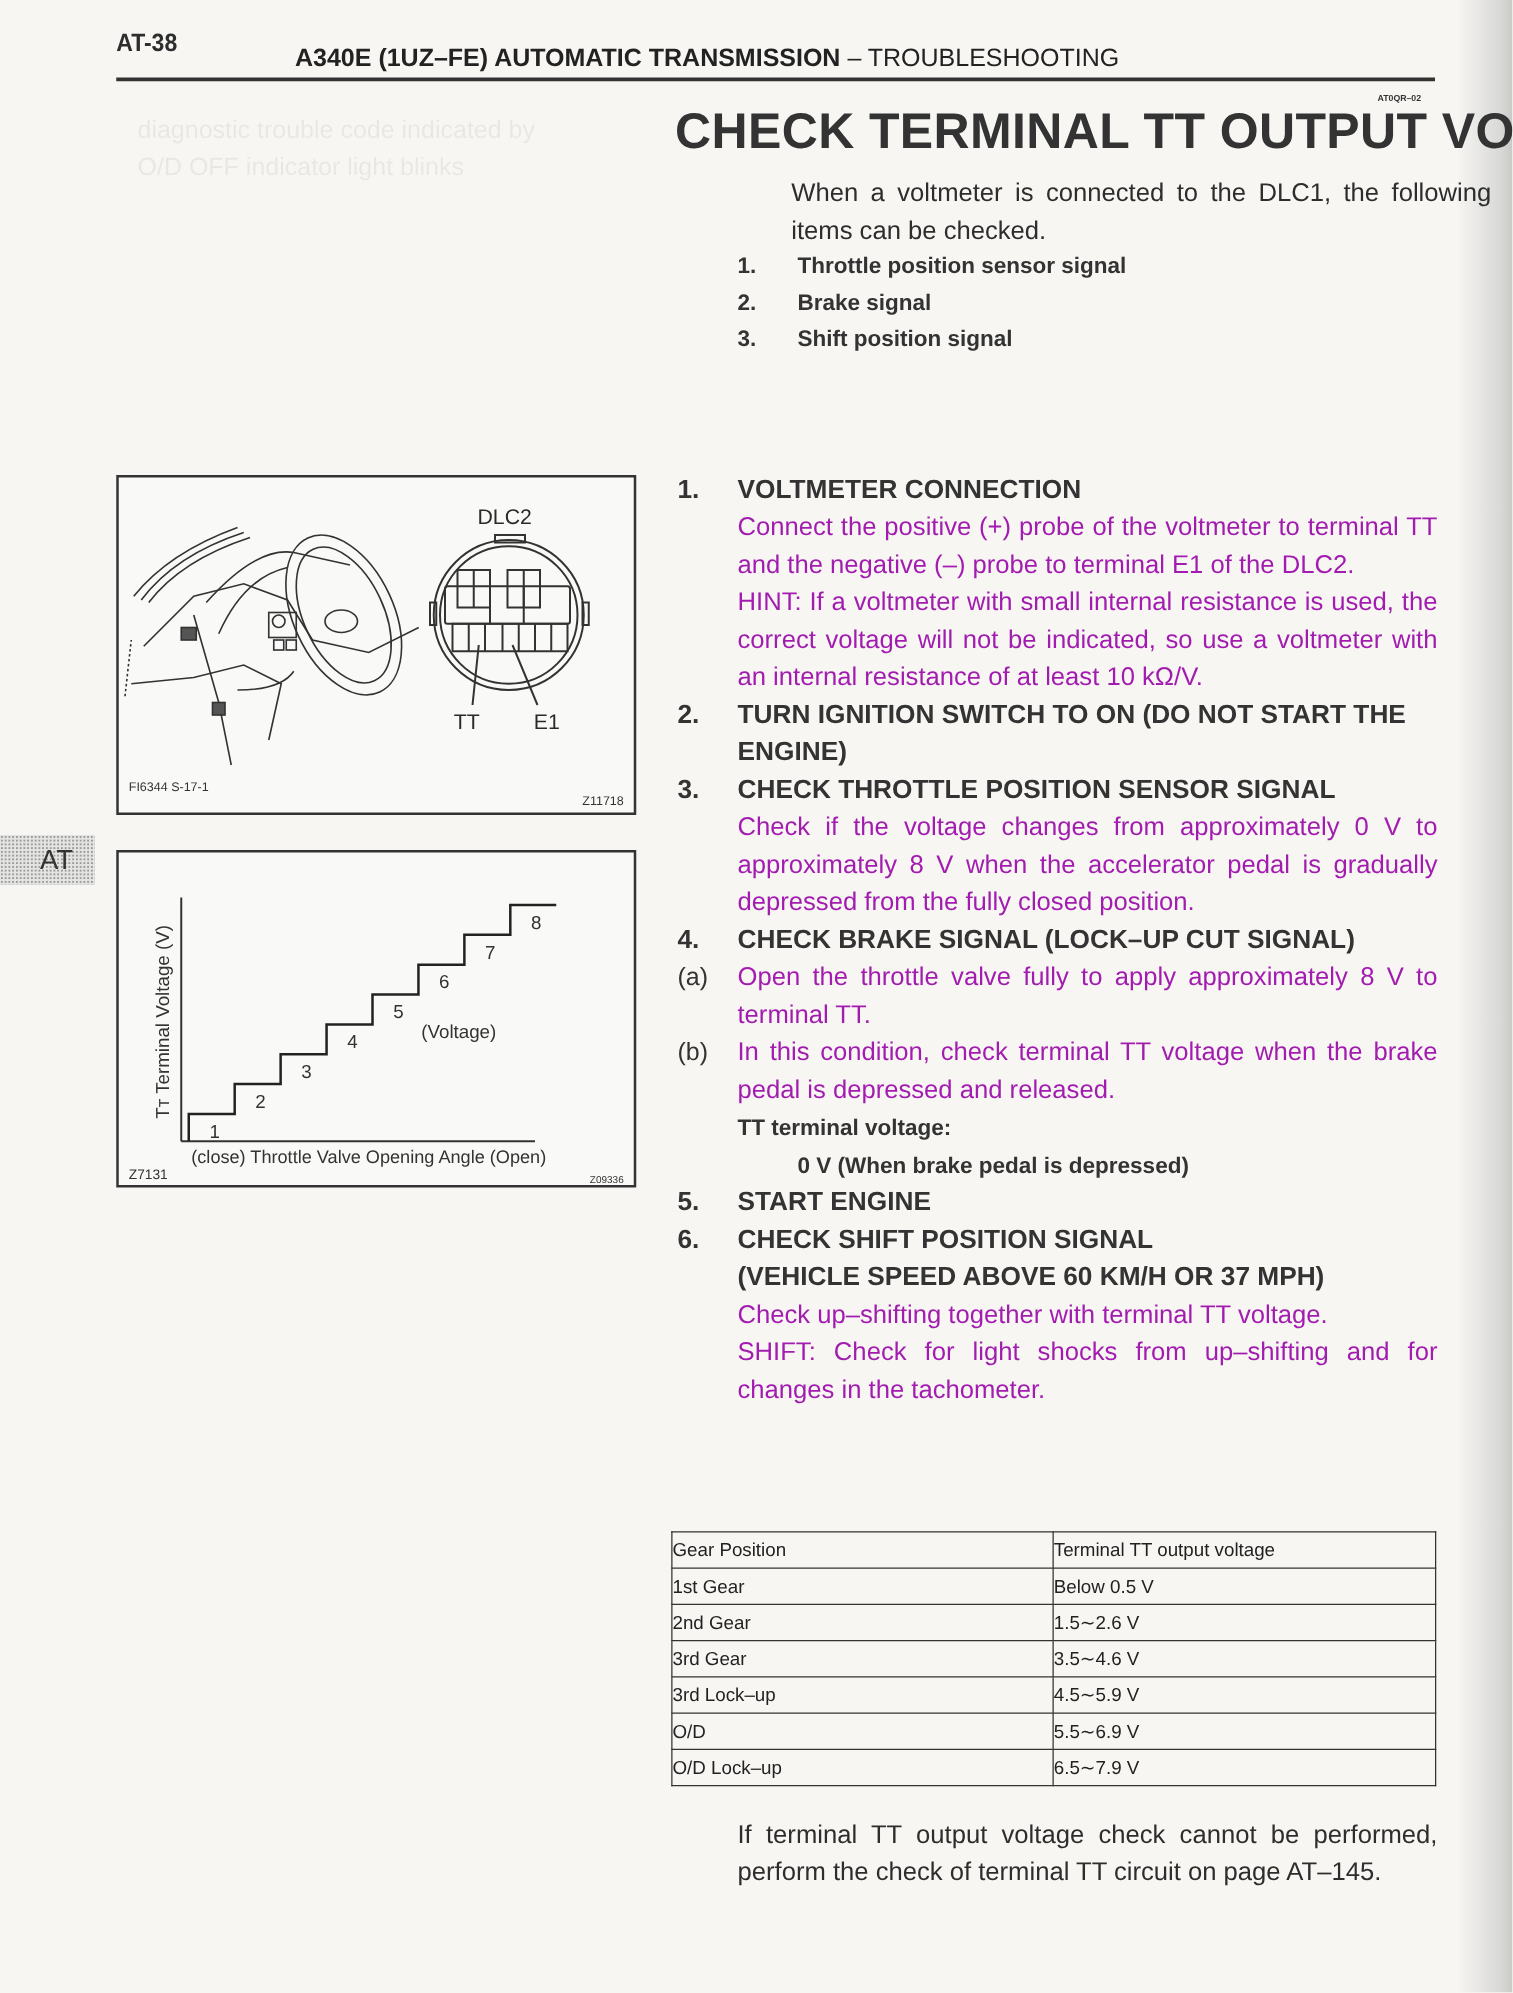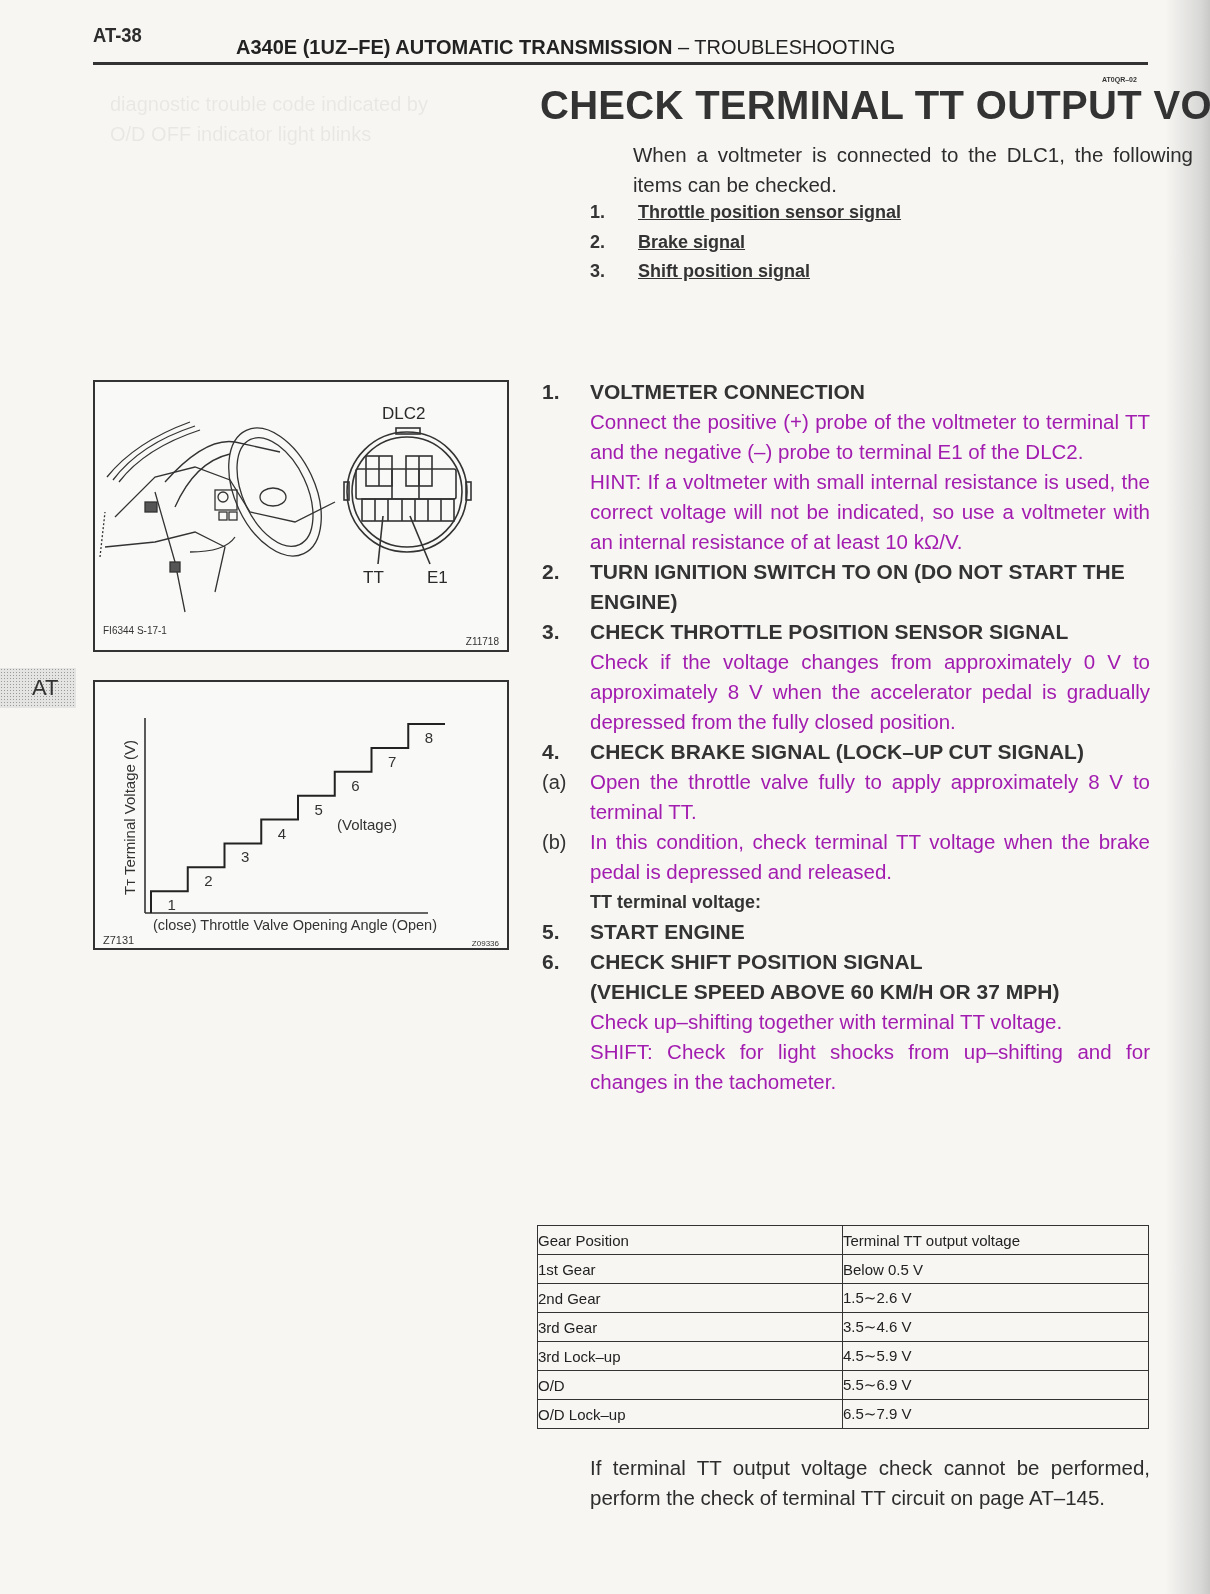--- a/index.html
+++ b/index.html
@@ -16,21 +16,21 @@
   .running-head b { font-weight: bold; }
   .head-rule { position: absolute; left: 93px; top: 62px; width: 1055px; height: 3px; background: #333; }
   .section-code { position: absolute; left: 1102px; top: 76px; font-size: 7px; font-weight: bold; color: #333; }
   .section-title { position: absolute; left: 540px; top: 83px; font-size: 40px; font-weight: bold; color: #333; white-space: nowrap; letter-spacing: 0.3px; }
 
   .body-text { font-size: 20.5px; line-height: 30px; color: #2d2d2d; }
   .para { position: absolute; left: 590px; width: 560px; text-align: justify; text-align-last: left; }
   .list { position: absolute; left: 590px; }
   .list-row { display: flex; height: 29.5px; align-items: center; }
   .list-row .n { width: 48px; font-weight: bold; font-size: 18px; color: #333; }
-  .list-row .t { font-weight: bold; font-size: 18px; color: #333; text-decoration: underline; }
+  .list-row .t { font-weight: bold; font-size: 18px; color: #333; }
 
   .step { position: absolute; left: 542px; width: 608px; }
   .step-row { display: flex; }
   .step-row .n { width: 48px; flex: none; font-weight: bold; font-size: 21px; line-height: 30px; color: #333; }
   .step-row .n.sub { font-weight: normal; }
   .step-row .t { flex: 1; font-size: 20.5px; line-height: 30px; text-align: justify; text-align-last: left; color: #a21caf; }
   .step-row .t.h { font-weight: bold; font-size: 21px; color: #333; text-align: left; }
   .spec-label { font-weight: bold; font-size: 18px; line-height: 30px; padding-left: 48px; color: #333; }
   .spec-line { font-weight: bold; font-size: 18px; line-height: 30px; padding-left: 96px; color: #333; }
 
@@ -194,20 +194,21 @@
     </div>
   <div class="step-row">
       <span class="n sub" style="font-size:20px;">(a)</span>
       <span class="t">Open the throttle valve fully to apply approximately 8 V to terminal TT.</span>
     </div>
   <div class="step-row">
       <span class="n sub" style="font-size:20px;">(b)</span>
       <span class="t">In this condition, check terminal TT voltage when the brake pedal is depressed and released.</span>
     </div>
   <div class="spec-label">TT terminal voltage:</div>
+  <div class="spec-line">0 V (When brake pedal is depressed)</div>
   <div class="step-row">
       <span class="n">5.</span>
       <span class="t h">START ENGINE</span>
     </div>
   <div class="step-row">
       <span class="n">6.</span>
       <span class="t h">CHECK SHIFT POSITION SIGNAL</span>
     </div>
   <div class="step-row">
       <span class="n"></span>

